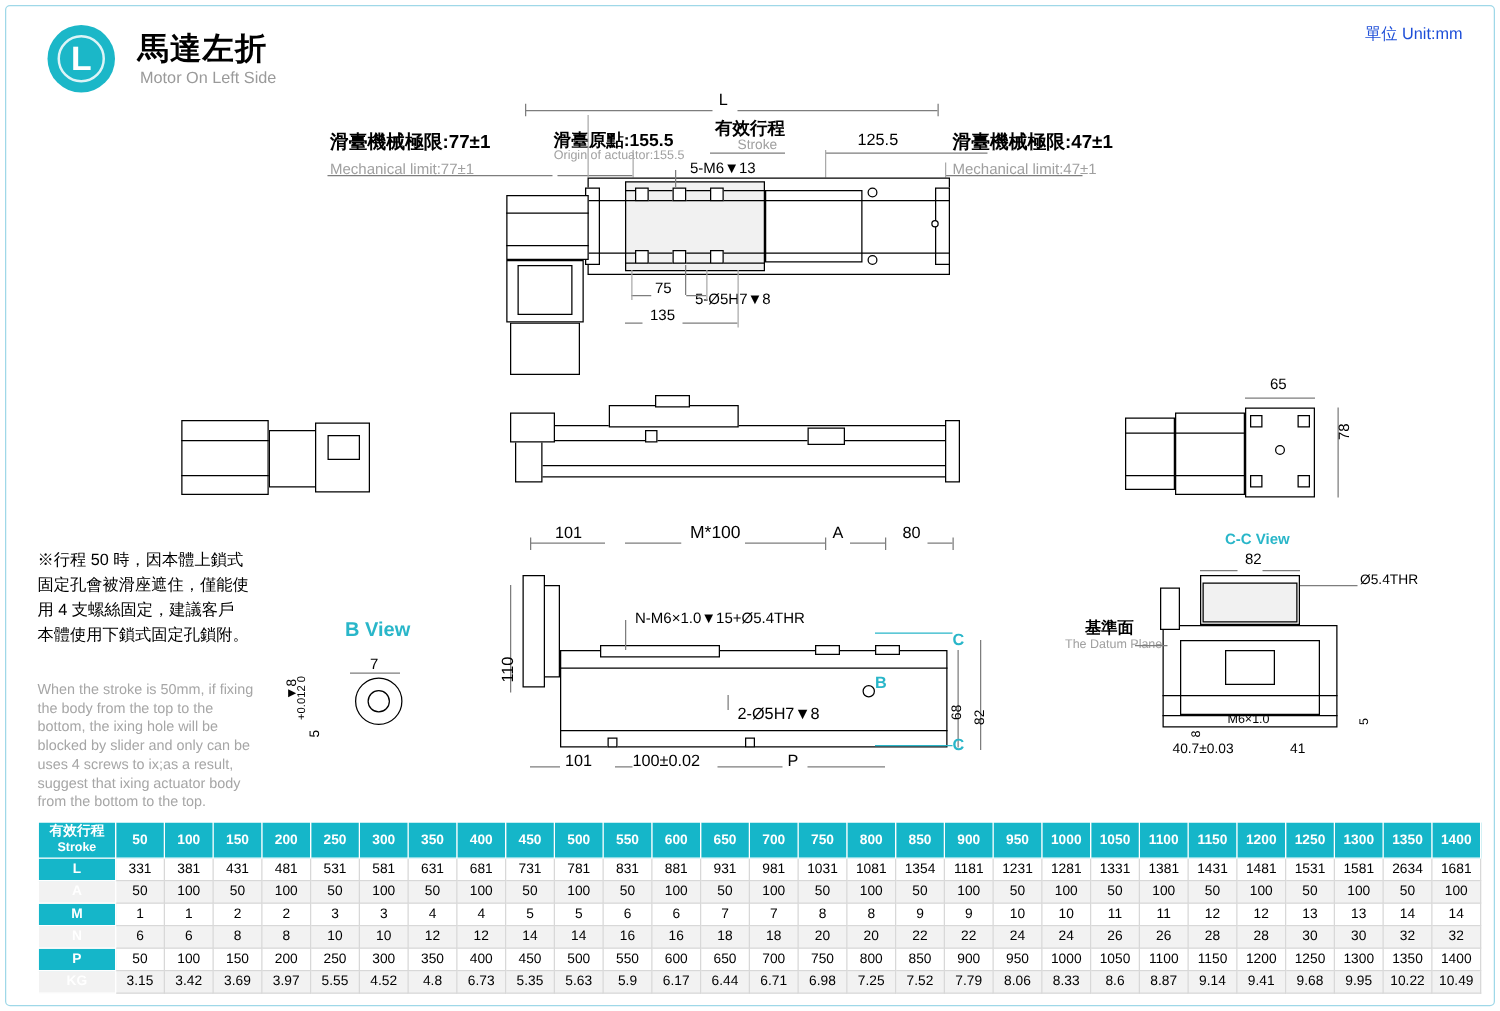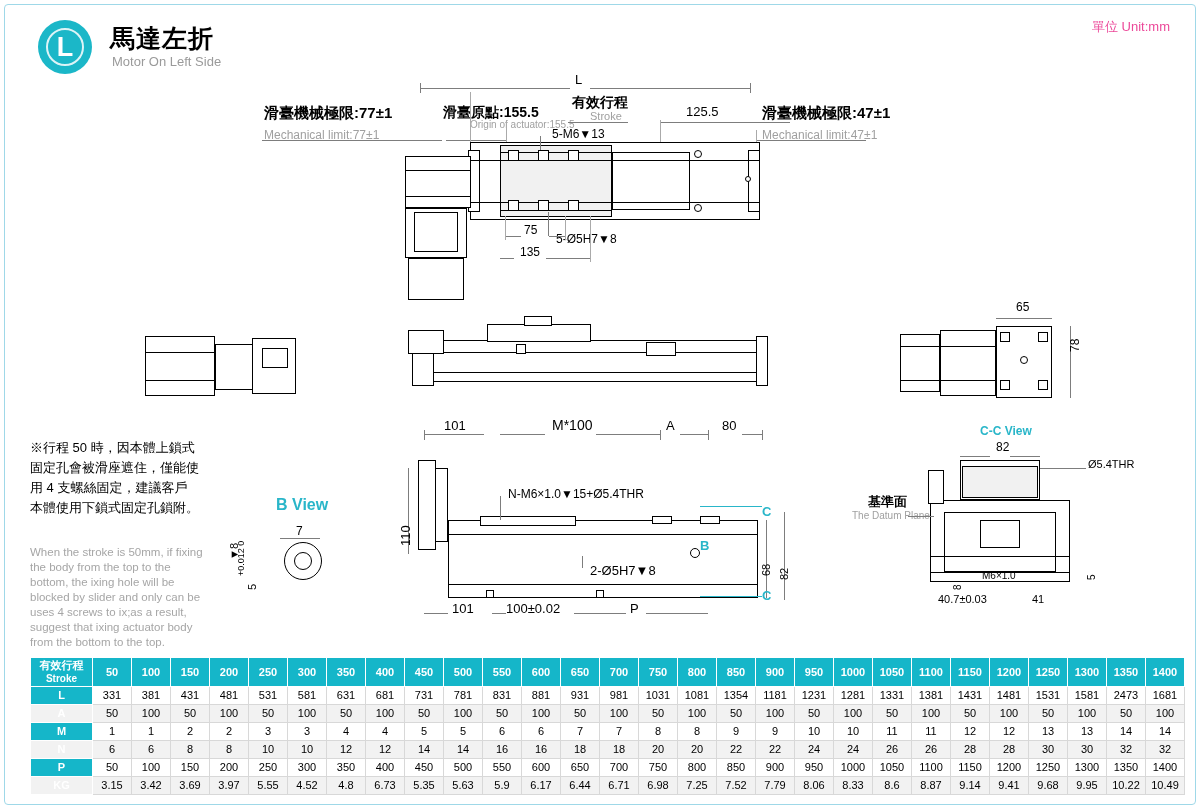--- a/index.html
+++ b/index.html
@@ -20,21 +20,21 @@
     position:absolute;left:38px;top:20px;width:54px;height:54px;border-radius:50%;
     background:#1bb7c8;color:#fff;display:flex;align-items:center;justify-content:center;
     font-size:27px;font-weight:bold;
   }
   .hdr-circle .inner{
     width:34px;height:34px;border-radius:50%;border:2px solid rgba(255,255,255,.85);
     display:flex;align-items:center;justify-content:center;
   }
   .hdr-title{position:absolute;left:110px;top:22px;font-size:25px;font-weight:bold;letter-spacing:1px;}
   .hdr-sub{position:absolute;left:112px;top:54px;font-size:13px;color:#9a9a9a;}
-  .unit{position:absolute;right:30px;top:18px;font-size:13px;color:#ec4899;}
+  .unit{position:absolute;right:30px;top:18px;font-size:13px;color:#1d4ed8;}
 
   
   .t{position:absolute;font-size:12px;white-space:nowrap;}
   .gray{color:#a0a0a0;}
   .bold{font-weight:bold;}
   .cyan{color:#29b6c9;}
   .small{font-size:10px;}
 
   
   .ln{position:absolute;background:#000;}
@@ -79,21 +79,21 @@
 <div class="hdr-title">馬達左折</div>
 <div class="hdr-sub">Motor On Left Side</div>
 <div class="unit">單位 Unit:mm</div>
 
 <div class="t bold" style="left:264px;top:104px;font-size:15px;">滑臺機械極限:77±1</div>
 <div class="t gray" style="left:264px;top:128px;font-size:12px;">Mechanical limit:77±1</div>
 <div class="t bold" style="left:762px;top:104px;font-size:15px;">滑臺機械極限:47±1</div>
 <div class="t gray" style="left:762px;top:128px;font-size:12px;">Mechanical limit:47±1</div>
 
 <div class="t bold" style="left:443px;top:104px;font-size:14px;">滑臺原點:155.5</div>
-<div class="t gray" style="left:443px;top:119px;font-size:10px;margin-left:27px;">Origin of actuator:155.5</div>
+<div class="t gray" style="left:443px;top:119px;font-size:10px;">Origin of actuator:155.5</div>
 <div class="t bold" style="left:572px;top:94px;font-size:14px;">有效行程</div>
 <div class="t gray" style="left:590px;top:110px;font-size:11px;">Stroke</div>
 <div class="t" style="left:686px;top:104px;font-size:13px;">125.5</div>
 <div class="t" style="left:575px;top:72px;font-size:13px;">L</div>
 
 <div class="ln hl thin" style="left:262px;top:140px;width:180px;"></div>
 <div class="ln hl thin" style="left:446px;top:140px;width:60px;"></div>
 <div class="ln hl thin" style="left:568px;top:122px;width:60px;"></div>
 <div class="ln hl thin" style="left:660px;top:122px;width:130px;"></div>
 <div class="ln hl thin" style="left:756px;top:140px;width:110px;"></div>
@@ -332,21 +332,21 @@
         <td>1354</td>
         <td>1181</td>
         <td>1231</td>
         <td>1281</td>
         <td>1331</td>
         <td>1381</td>
         <td>1431</td>
         <td>1481</td>
         <td>1531</td>
         <td>1581</td>
-        <td>2473</td>
+        <td>2634</td>
         <td>1681</td>
       </tr>
       <tr class="alt">
         <td class="rowhead">A</td>
         <td>50</td>
         <td>100</td>
         <td>50</td>
         <td>100</td>
         <td>50</td>
         <td>100</td>

